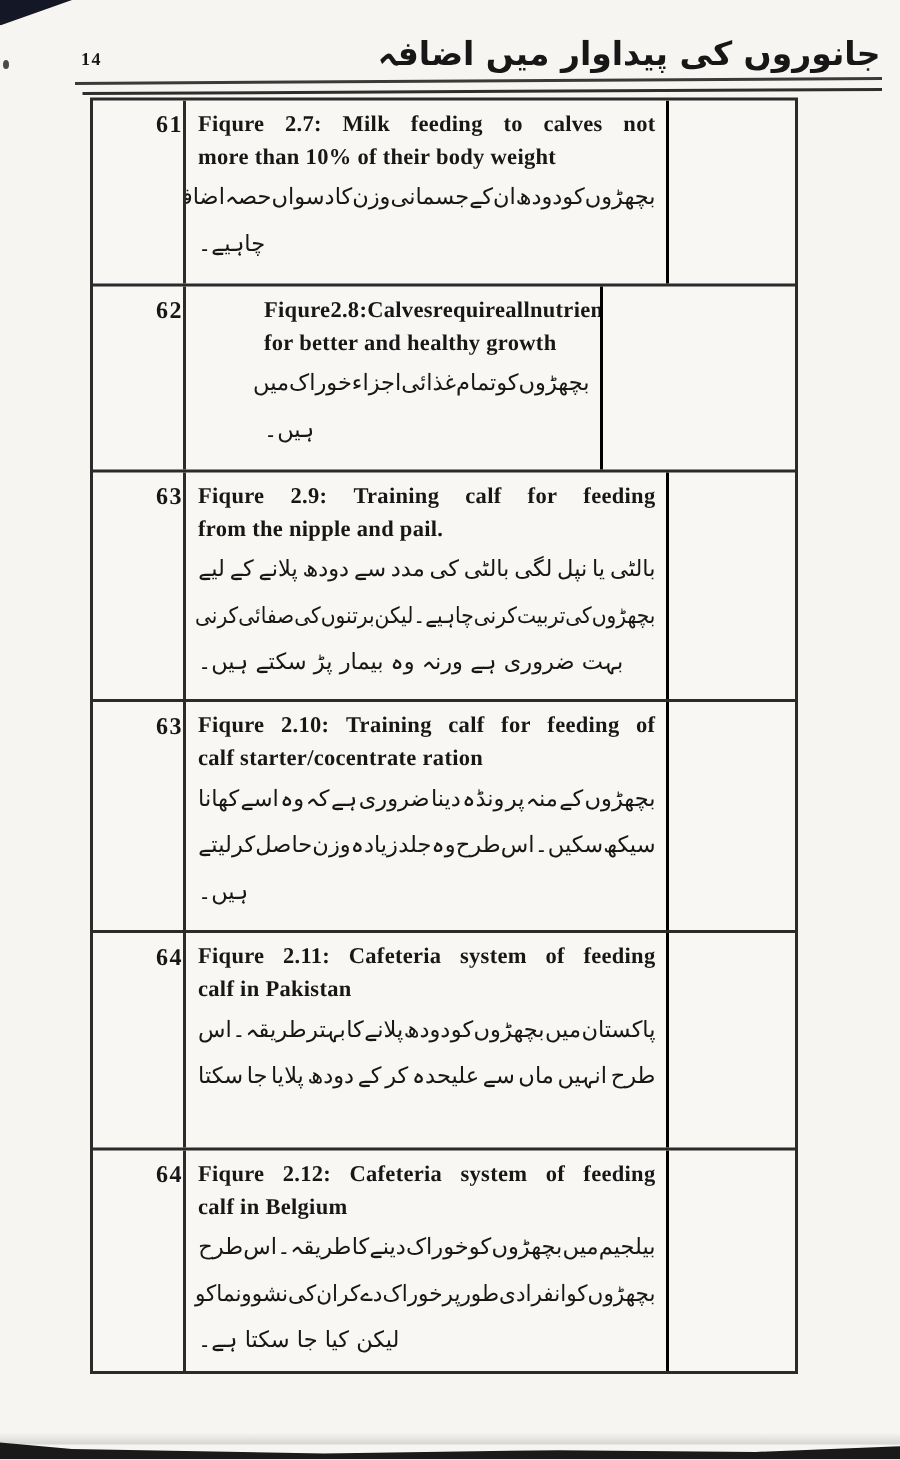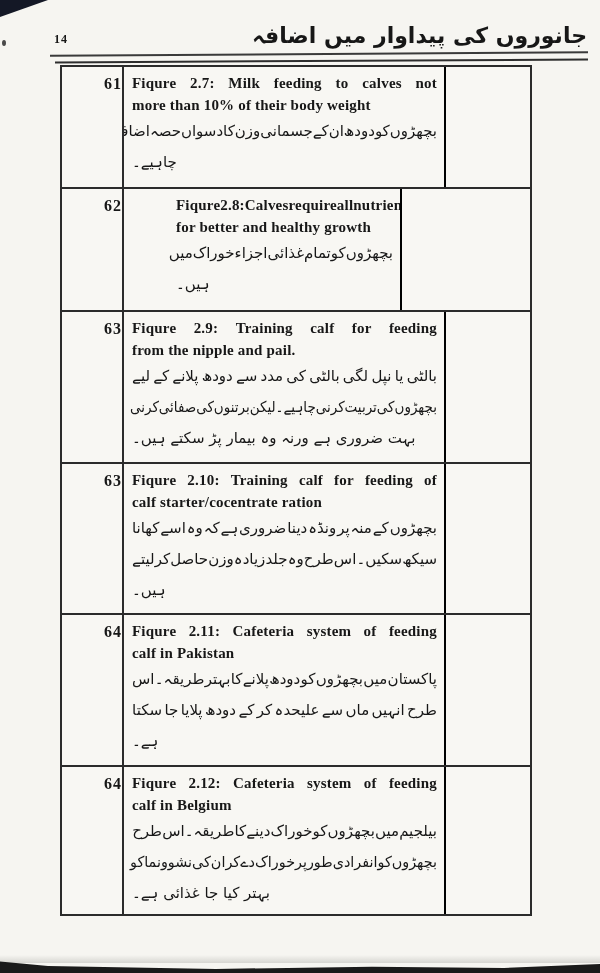--- a/index.html
+++ b/index.html
@@ -289,23 +289,20 @@
             <span>ماں</span>
             <span>سے</span>
             <span>علیحدہ</span>
             <span>کر</span>
             <span>کے</span>
             <span>دودھ</span>
             <span>پلایا</span>
             <span>جا</span>
             <span>سکتا</span>
           </div>
-          <div class="pline ur">
-            <span>ہے۔</span>
-          </div>
         </div>
       </div>
       <div class="cell-empty"></div>
     </div>
     <div class="row">
       <div class="cell-num">
         <div class="num">64</div>
       </div>
       <div class="cell-main">
         <div class="cap-en">
@@ -342,21 +339,21 @@
             <span>پر</span>
             <span>خوراک</span>
             <span>دے</span>
             <span>کر</span>
             <span>ان</span>
             <span>کی</span>
             <span>نشوونما</span>
             <span>کو</span>
           </div>
           <div class="pline ur">
-            <span>بہتر کیا جا غذائی ہے۔</span>
+            <span>لیکن کیا جا سکتا ہے۔</span>
           </div>
         </div>
       </div>
       <div class="cell-empty"></div>
     </div>
   </div>
 
 <div class="bottom-smear"></div>
 <div class="bottom-edge"></div>
 

